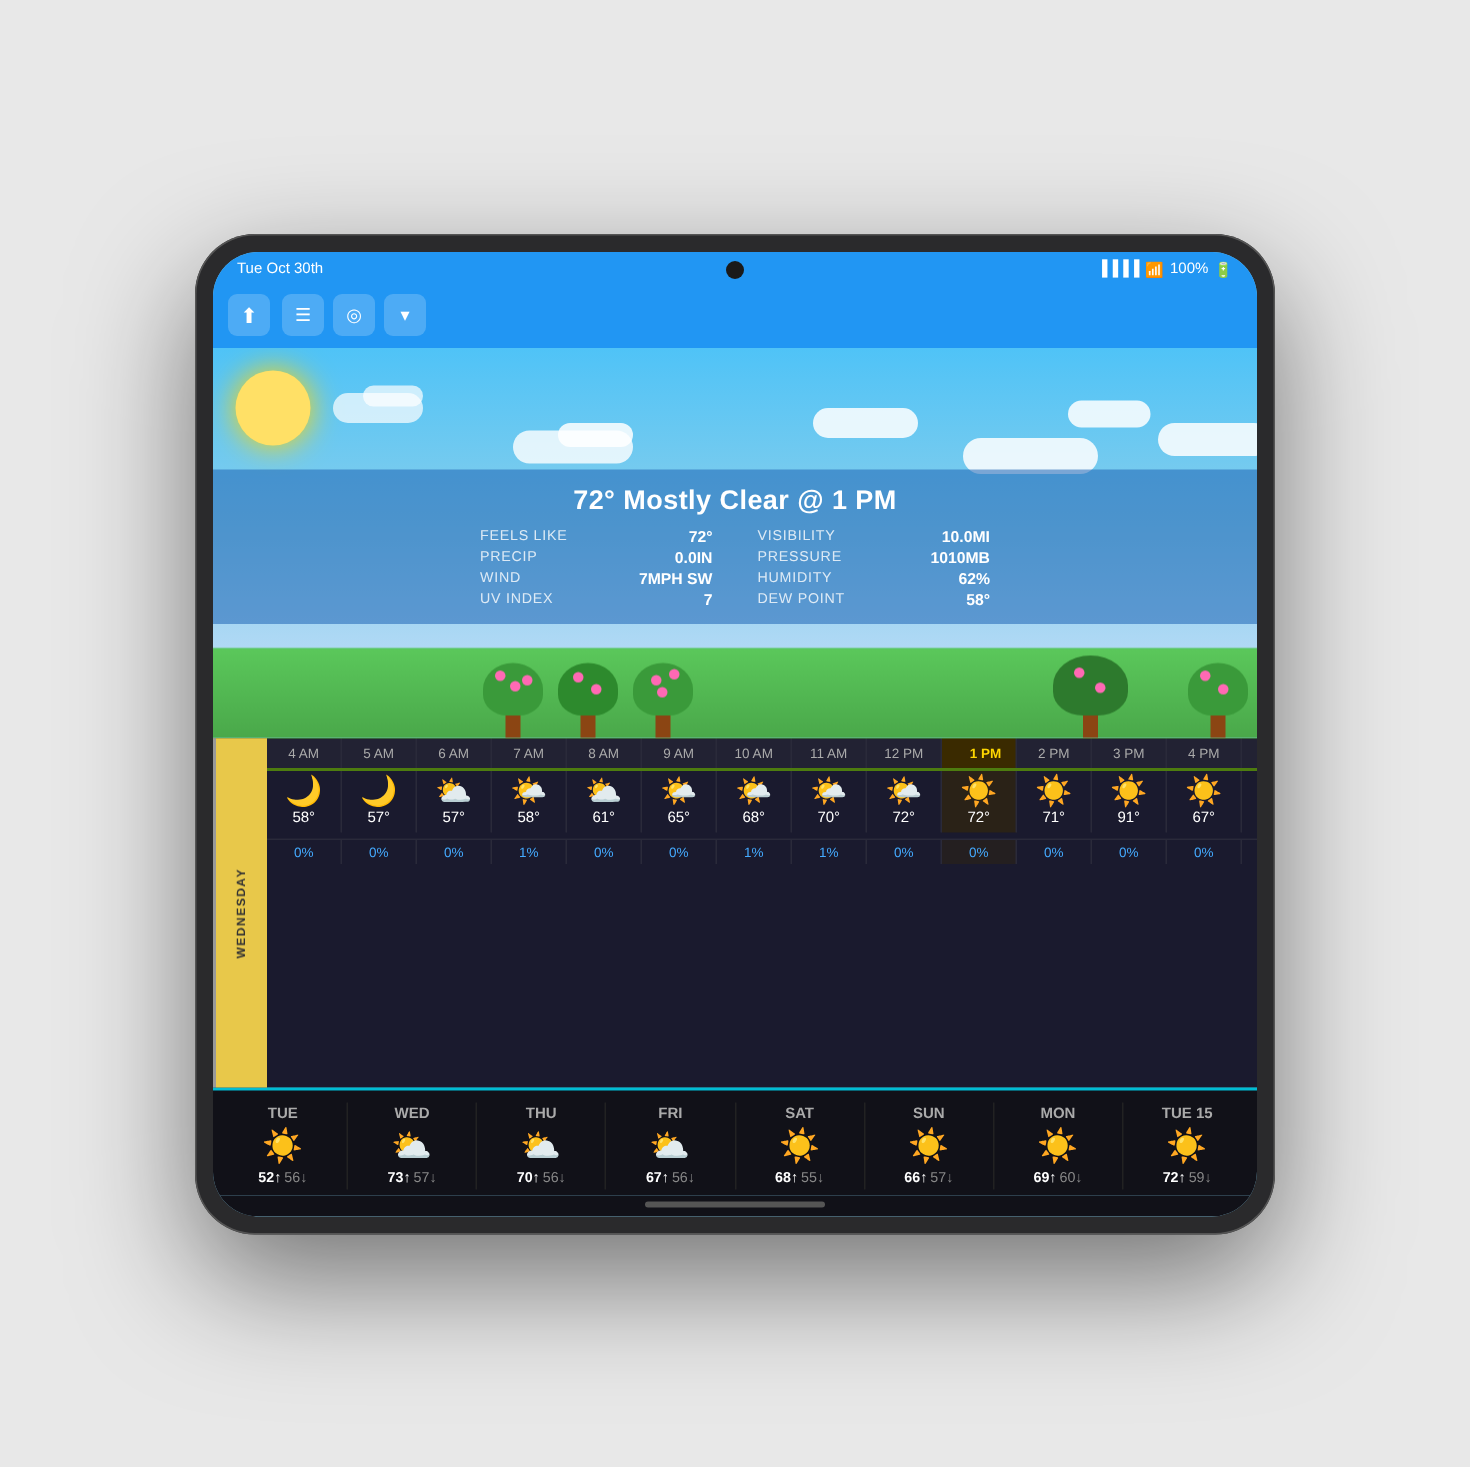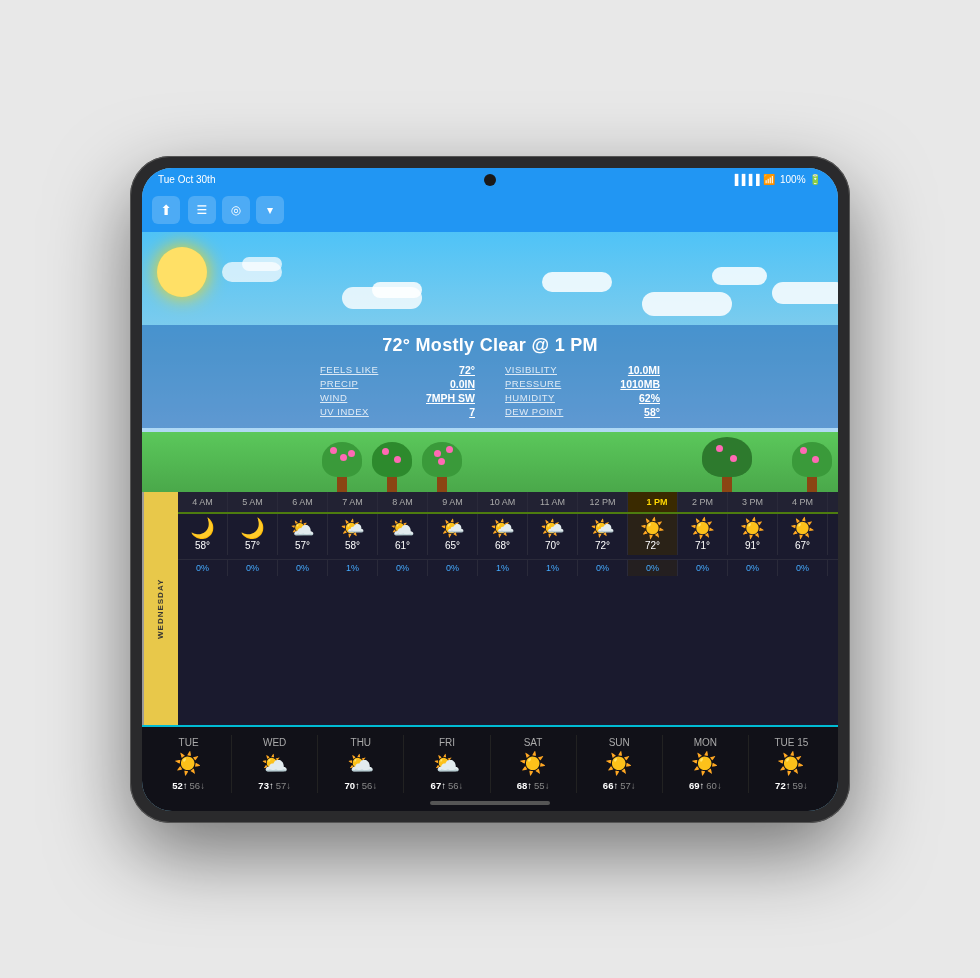--- a/index.html
+++ b/index.html
@@ -126,21 +126,20 @@
       grid-template-columns: 1fr 1fr;
       gap: 2px 30px;
       font-size: 10.5px;
       max-width: 340px;
       margin: 0 auto;
     }
     .detail-row {
       display: flex;
       justify-content: space-between;
       gap: 4px;
-      text-decoration: underline;
     }
     .detail-label { opacity: 0.8; text-transform: uppercase; font-size: 9.5px; letter-spacing: 0.5px; }
     .detail-value { font-weight: 600; }
     
     .ground-scene {
       height: 60px;
       background: linear-gradient(to bottom, #5BC85B 0%, #4aa84a 100%);
       position: relative;
       overflow: hidden;
       flex-shrink: 0;
@@ -269,21 +268,21 @@
       flex-direction: column;
       align-items: center;
       gap: 3px;
       border-right: 1px solid #222;
       padding: 2px 4px;
     }
     .weekly-day:last-child { border-right: none; }
     .weekly-day-name {
       color: #aaa;
       font-size: 10px;
-      font-weight: 400;
+      font-weight: 700;
       text-transform: uppercase;
     }
     .weekly-icon { font-size: 22px; }
     .weekly-temps {
       color: #ccc;
       font-size: 9.5px;
       display: flex;
       gap: 2px;
       white-space: nowrap;
     }
@@ -344,21 +343,21 @@
 
       <div class="cloud" style="width:60px;height:20px;top:30px;left:80px;opacity:0.7;"></div>
       <div class="cloud" style="width:40px;height:14px;top:25px;left:100px;opacity:0.7;"></div>
       <div class="cloud" style="width:80px;height:22px;top:55px;left:200px;opacity:0.8;"></div>
       <div class="cloud" style="width:50px;height:16px;top:50px;left:230px;"></div>
       <div class="cloud" style="width:70px;height:20px;top:40px;left:400px;"></div>
       <div class="cloud" style="width:90px;height:24px;top:60px;left:500px;"></div>
       <div class="cloud" style="width:55px;height:18px;top:35px;left:570px;"></div>
       <div class="cloud" style="width:75px;height:22px;top:50px;left:630px;"></div>
 
-      <div class="weather-info" style="position:absolute;bottom:4px;left:0;right:0;">
+      <div class="weather-info" style="position:absolute;bottom:16px;left:0;right:0;">
         <div class="main-temp">72° Mostly Clear @ 1 PM</div>
         <div class="weather-details">
           <div class="detail-row">
             <span class="detail-label">FEELS LIKE</span>
             <span class="detail-value">72°</span>
           </div>
           <div class="detail-row">
             <span class="detail-label">VISIBILITY</span>
             <span class="detail-value">10.0MI</span>
           </div>

